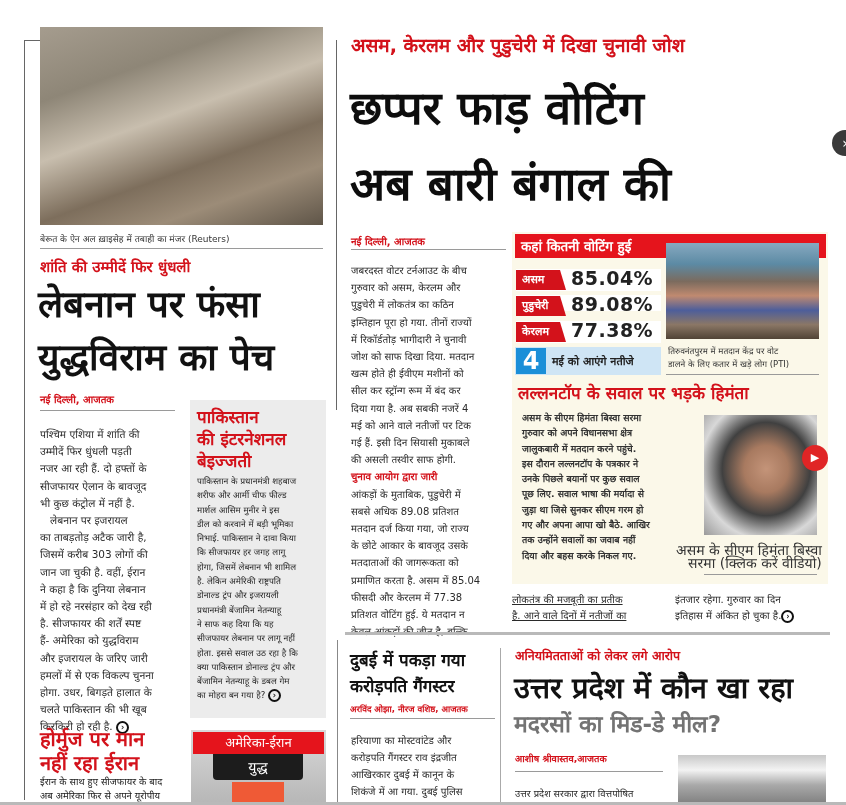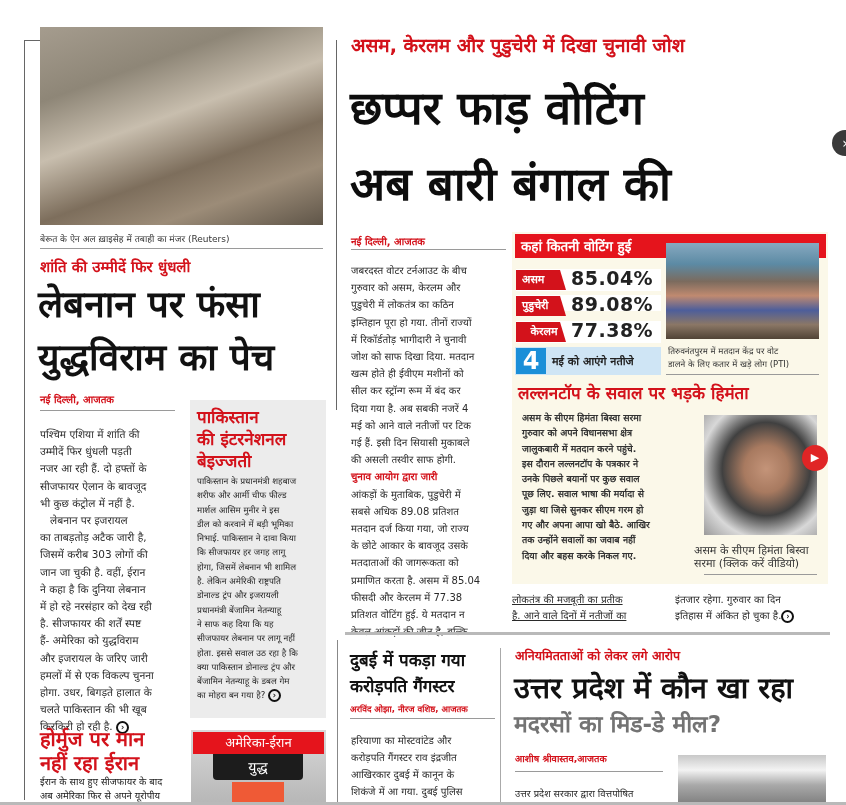--- a/index.html
+++ b/index.html
@@ -144,21 +144,21 @@
 
 <div class="abs" style="left:516px;top:269px;width:145px;height:22px;background:#fff;">
   <div class="abs stat-label" style="left:0;top:1px;width:50px;">असम</div>
   <div class="abs stat-value" style="left:55px;top:-2px;">85.04%</div>
 </div>
 <div class="abs" style="left:516px;top:295px;width:145px;height:16px;background:#fff;">
   <div class="abs stat-label" style="left:0;top:1px;width:50px;">पुडुचेरी</div>
   <div class="abs stat-value" style="left:55px;top:-2px;">89.08%</div>
 </div>
 <div class="abs" style="left:516px;top:321px;width:145px;height:22px;background:#fff;">
-  <div class="abs stat-label" style="left:0;top:1px;width:50px;text-align:center;">केरलम</div>
+  <div class="abs stat-label" style="left:0;top:1px;width:50px;">केरलम</div>
   <div class="abs stat-value" style="left:55px;top:-2px;text-align:right;">77.38%</div>
 </div>
 
 <div class="abs" style="left:515px;top:347px;width:146px;height:28px;background:#cfe5f5;"></div>
 <div class="abs bold" style="left:516px;top:348px;width:30px;height:26px;background:#1b8fd8;color:#fff;font-size:24px;line-height:26px;text-align:center;">4</div>
 <div class="abs bold" style="left:552px;top:353px;font-size:11px;color:#222;">मई को आएंगे नतीजे</div>
 
 <div class="abs" style="left:668px;top:345px;font-size:8.5px;line-height:13px;color:#333;">
   <div>तिरुवनंतपुरम में मतदान केंद्र पर वोट</div>
   <div>डालने के लिए कतार में खड़े लोग (PTI)</div>
@@ -173,21 +173,21 @@
   <div>इस दौरान लल्लनटॉप के पत्रकार ने</div>
   <div>उनके पिछले बयानों पर कुछ सवाल</div>
   <div>पूछ लिए. सवाल भाषा की मर्यादा से</div>
   <div>जुड़ा था जिसे सुनकर सीएम गरम हो</div>
   <div>गए और अपना आपा खो बैठे. आखिर</div>
   <div>तक उन्होंने सवालों का जवाब नहीं</div>
   <div>दिया और बहस करके निकल गए.</div>
 </div>
 <div class="abs photo-cm" style="left:704px;top:415px;width:113px;height:120px;"></div>
 <div class="abs play-btn" style="left:802px;top:445px;">▶</div>
-<div class="abs" style="left:694px;top:544px;font-size:11px;line-height:13px;color:#333;">
+<div class="abs" style="left:676px;top:544px;font-size:14px;line-height:13px;color:#333;text-align:right;">
   <div>असम के सीएम हिमंता बिस्वा</div>
   <div>सरमा  (क्लिक करें वीडियो)</div>
 </div>
 <div class="abs rule" style="left:704px;top:574px;width:113px;"></div>
 
 <div class="abs body-text" style="left:512px;top:592px;font-size:10px;line-height:16px;text-decoration:underline;">
   <div>लोकतंत्र की मजबूती का प्रतीक</div>
   <div>है. आने वाले दिनों में नतीजों का</div>
 </div>
 <div class="abs body-text" style="left:675px;top:592px;font-size:10px;line-height:16px;">

